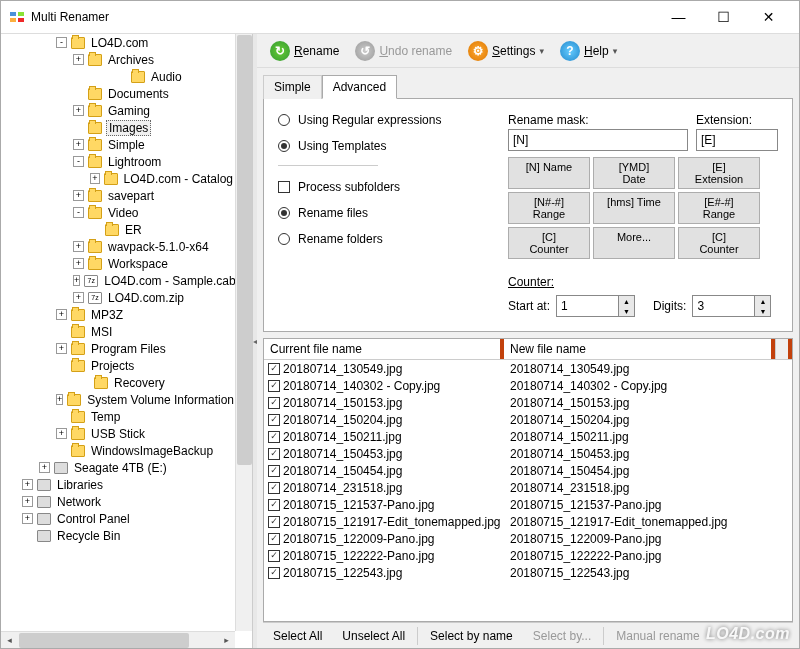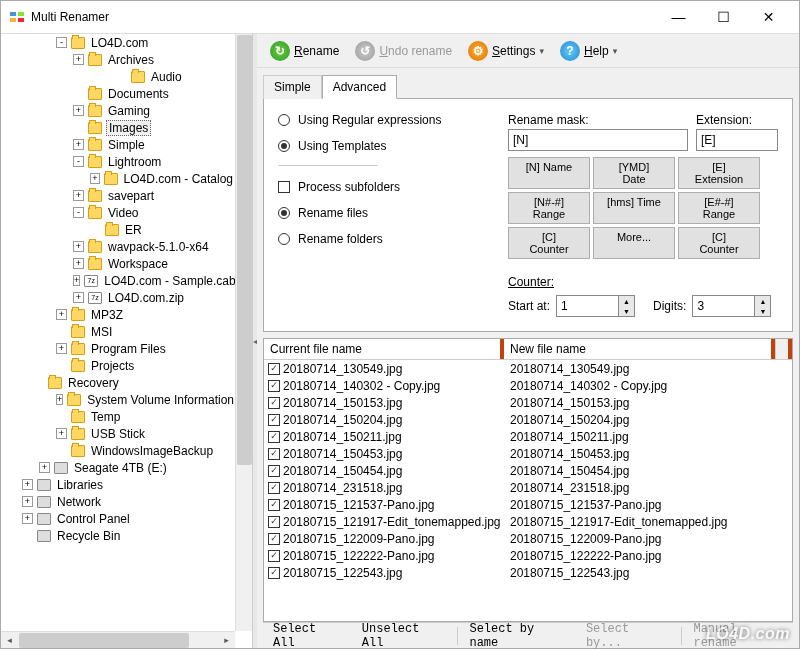--- a/index.html
+++ b/index.html
@@ -73,21 +73,21 @@
 .fl-col1 { width: 240px; }
 .fl-col2 { flex: 1; }
 .fl-scroll-head { width: 17px; background: #f0f0f0; border-left: 1px solid #ccc; }
 .fl-body { flex: 1; overflow-y: scroll; }
 .fl-row { display: flex; font-size: 12px; height: 17px; align-items: center; }
 .fl-row .c1 { width: 240px; display: flex; align-items: center; gap: 3px; padding-left: 4px; }
 .fl-row .c2 { flex: 1; padding-left: 6px; }
 .chk { width: 12px; height: 12px; border: 1px solid #333; display: inline-flex; align-items: center; justify-content: center; font-size: 9px; color: #333; line-height: 1; }
 
 .bottombar { height: 26px; display: flex; align-items: center; border-top: 1px solid #ccc; margin: 0 6px; font-size: 12px; }
-.bb-btn { padding: 0 10px; font-family: Liberation Mono, monospace; }
+.bb-btn { padding: 0 10px; }
 .bb-sep { width: 1px; height: 18px; background: #ccc; margin: 0 2px; }
 .bb-btn.disabled { color: #999; }
 
 .sb-h { position: absolute; bottom: 0; left: 0; right: 17px; height: 17px; background: #f0f0f0; border-top: 1px solid #ddd; display: flex; align-items: center; }
 .sb-h .thumb-h { width: 170px; height: 15px; background: #cdcdcd; margin-left: 1px; border-radius: 2px; }
 .sb-h .arrow { width: 17px; text-align: center; font-size: 9px; color: #555; }
 .sb-v { position: absolute; right: 0; top: 0; bottom: 17px; width: 17px; background: #f0f0f0; border-left: 1px solid #ddd; display: flex; flex-direction: column; align-items: center; }
 .sb-v .thumb-v { width: 15px; height: 430px; background: #cdcdcd; margin-top: 1px; border-radius: 2px; }
 
 .watermark { position: absolute; right: 10px; bottom: 6px; color: #fff; opacity: 0.55; font-size: 16px; font-weight: bold; font-style: italic; letter-spacing: 0.5px; text-shadow: 0 0 4px #000; z-index: 99; pointer-events: none; }
@@ -209,21 +209,21 @@
             <li class="tree-item" style="padding-left: 55px;">
               <span class="exp">+</span>
               <span class="folder-icon"></span>
               <span class="tree-label">Program Files</span>
             </li>
             <li class="tree-item" style="padding-left: 55px;">
               <span class="exp blank"></span>
               <span class="folder-icon"></span>
               <span class="tree-label">Projects</span>
             </li>
-            <li class="tree-item" style="padding-left: 32px;">
+            <li class="tree-item" style="padding-left: 78px;">
               <span class="exp blank"></span>
               <span class="folder-icon"></span>
               <span class="tree-label">Recovery</span>
             </li>
             <li class="tree-item" style="padding-left: 55px;">
               <span class="exp">+</span>
               <span class="folder-icon"></span>
               <span class="tree-label">System Volume Information</span>
             </li>
             <li class="tree-item" style="padding-left: 55px;">

